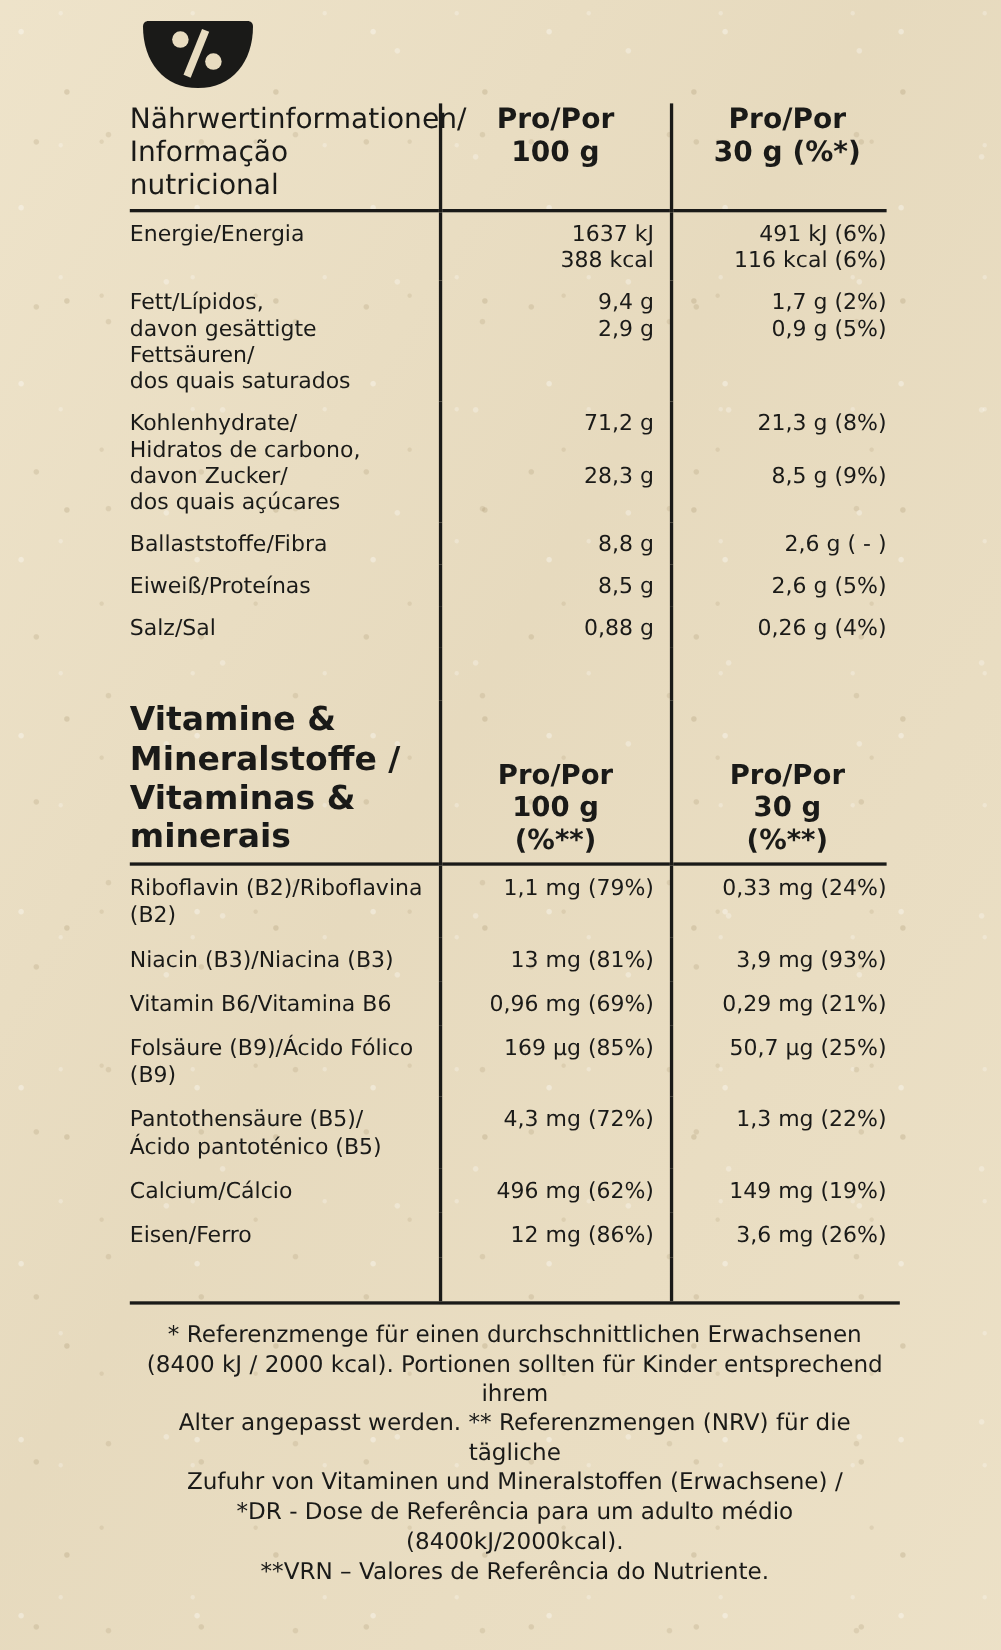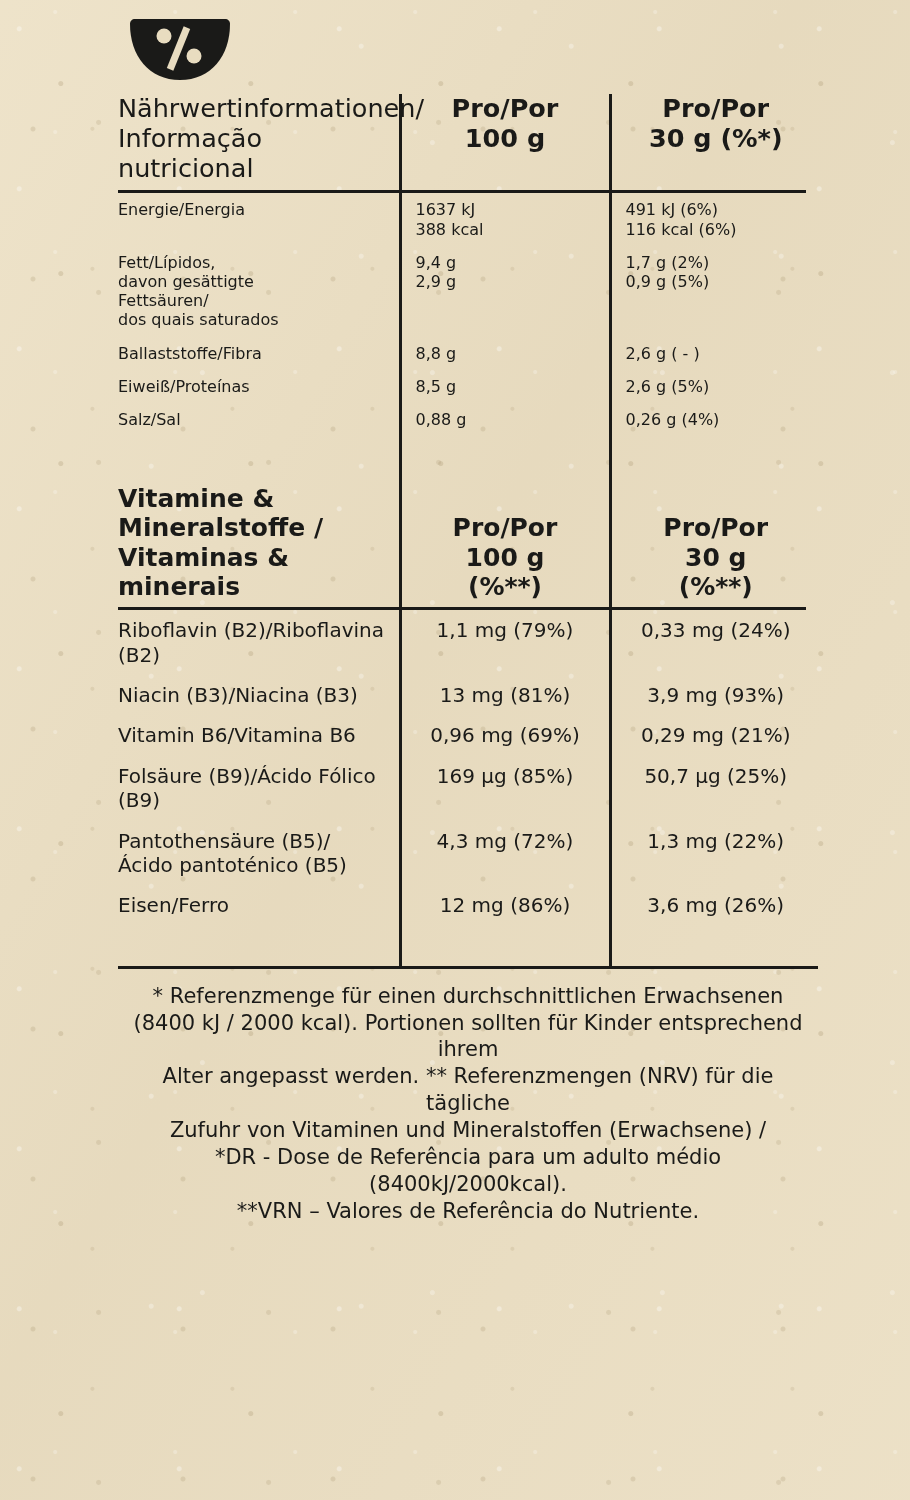--- a/index.html
+++ b/index.html
@@ -79,58 +79,58 @@
   }
 
   .vline-1 { border-right: 3px solid #1a1a18; }
   .vline-2 { border-right: 3px solid #1a1a18; }
 
   .rule-thick {
     border-top: 3px solid #1a1a18;
   }
 
   .nutri-row td {
-    font-size: 16px;
+    font-size: 20px;
     line-height: 1.2;
     padding-top: 7px;
     padding-bottom: 7px;
     white-space: pre-line;
   }
   .nutri-row .lbl { padding-right: 12px; }
-  .nutri-row .val { text-align: left; }
+  .nutri-row .val { text-align: right; }
 
   .pad-r { padding-right: 14px; }
   .pad-l { padding-left: 14px; }
 
   
   .vit-head th {
     font-size: 25px;
     line-height: 1.17;
     padding-bottom: 6px;
     white-space: pre-line;
     vertical-align: bottom;
   }
   .vit-head .hl {
     font-weight: bold;
-    font-size: 25px;
+    font-size: 30px;
     padding-right: 8px;
   }
   .vit-head .hv {
     text-align: center;
     font-weight: bold;
   }
   .vit-row td {
     font-size: 20px;
     line-height: 1.22;
     padding-top: 8px;
     padding-bottom: 8px;
     white-space: pre-line;
   }
   .vit-row .lbl { padding-right: 8px; }
-  .vit-row .val { text-align: center; }
+  .vit-row .val { text-align: right; }
 
   .footnote {
     width: 700px;
     margin: 14px 0 0 8px;
     font-size: 21px;
     line-height: 1.28;
     text-align: center;
     white-space: pre-line;
   }
   .foot-rule {
@@ -186,20 +186,32 @@
         </tr>
         <tr class="nutri-row">
           <td class="lbl vline-1">Fett/Lípidos,
 davon gesättigte
 Fettsäuren/
 dos quais saturados</td>
           <td class="val vline-2 pad-l pad-r">9,4 g
 2,9 g</td>
           <td class="val pad-l">1,7 g (2%)
 0,9 g (5%)</td>
+        </tr>
+        <tr class="nutri-row">
+          <td class="lbl vline-1">Kohlenhydrate/
+Hidratos de carbono,
+davon Zucker/
+dos quais açúcares</td>
+          <td class="val vline-2 pad-l pad-r">71,2 g
+
+28,3 g</td>
+          <td class="val pad-l">21,3 g (8%)
+
+8,5 g (9%)</td>
         </tr>
         <tr class="nutri-row">
           <td class="lbl vline-1">Ballaststoffe/Fibra</td>
           <td class="val vline-2 pad-l pad-r">8,8 g</td>
           <td class="val pad-l">2,6 g ( - )</td>
         </tr>
         <tr class="nutri-row">
           <td class="lbl vline-1">Eiweiß/Proteínas</td>
           <td class="val vline-2 pad-l pad-r">8,5 g</td>
           <td class="val pad-l">2,6 g (5%)</td>
@@ -258,20 +270,25 @@
           <td class="val vline-2 pad-l pad-r">169 µg (85%)</td>
           <td class="val pad-l">50,7 µg (25%)</td>
         </tr>
         <tr class="vit-row">
           <td class="lbl vline-1">Pantothensäure (B5)/
 Ácido pantoténico (B5)</td>
           <td class="val vline-2 pad-l pad-r">4,3 mg (72%)</td>
           <td class="val pad-l">1,3 mg (22%)</td>
         </tr>
         <tr class="vit-row">
+          <td class="lbl vline-1">Calcium/Cálcio</td>
+          <td class="val vline-2 pad-l pad-r">496 mg (62%)</td>
+          <td class="val pad-l">149 mg (19%)</td>
+        </tr>
+        <tr class="vit-row">
           <td class="lbl vline-1">Eisen/Ferro</td>
           <td class="val vline-2 pad-l pad-r">12 mg (86%)</td>
           <td class="val pad-l">3,6 mg (26%)</td>
         </tr>
         <tr>
           <td class="vline-1" style="height:40px"></td>
           <td class="vline-2"></td>
           <td></td>
         </tr>
       </tbody>

